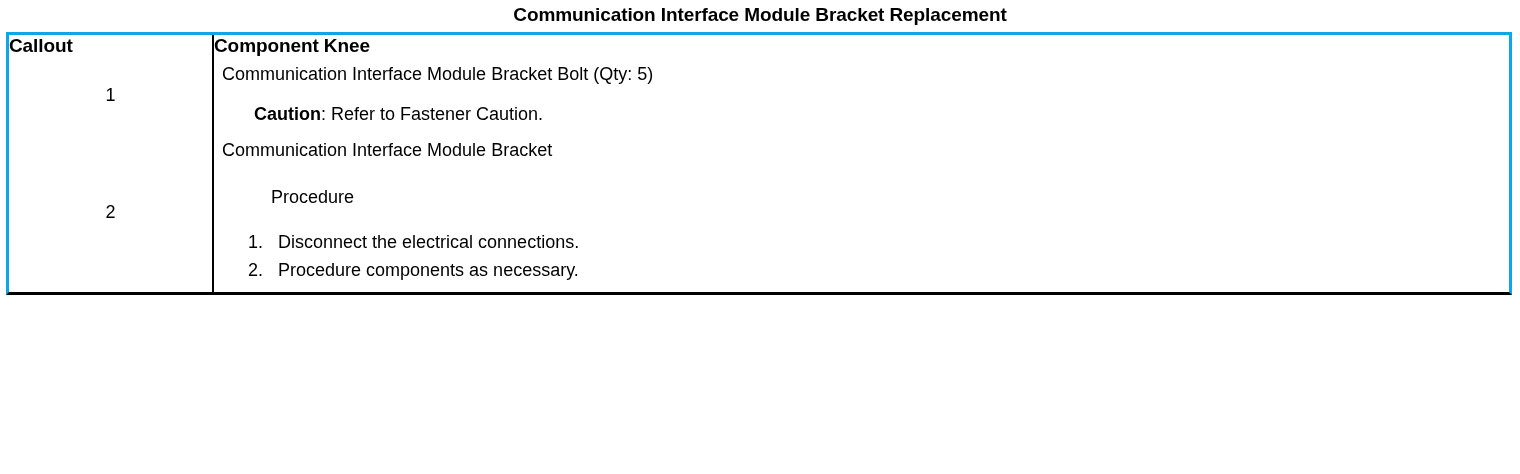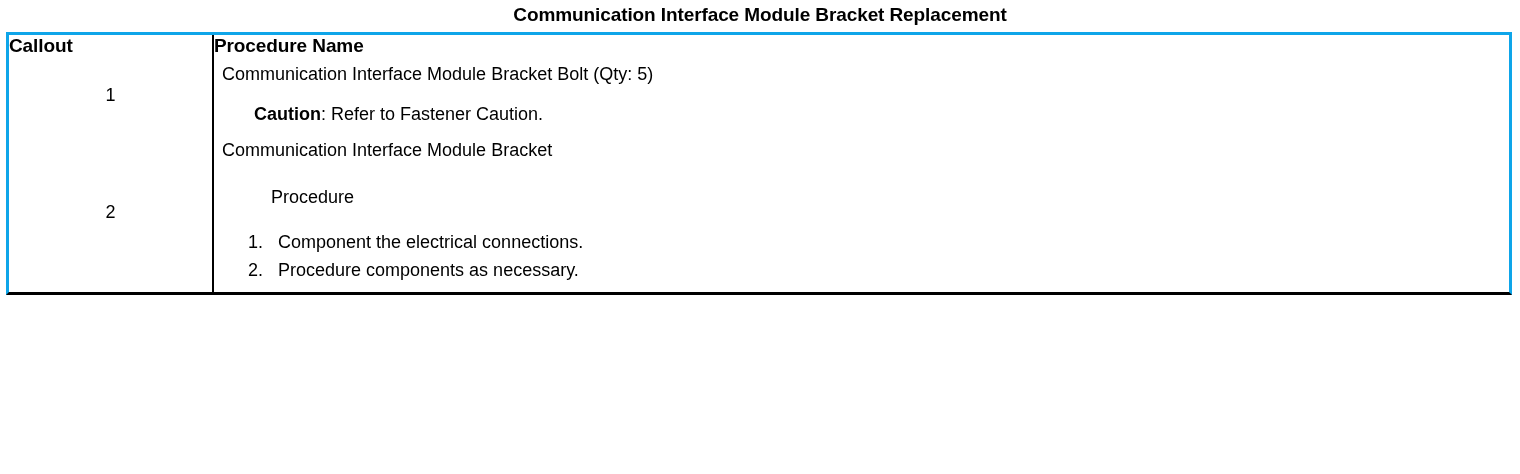--- a/index.html
+++ b/index.html
@@ -119,40 +119,40 @@
 
   <div class="table-wrap">
     <table class="proc">
       <colgroup>
         <col class="c-callout">
         <col class="c-name">
       </colgroup>
       <thead>
         <tr class="hdr">
           <th class="col-callout">Callout</th>
-          <th class="col-name">Procedure Name</th>
+          <th class="col-name">Component Knee</th>
         </tr>
       </thead>
       <tbody>
 
         <tr class="num-row">
           <td class="callout-cell">1</td>
           <td class="name-cell">
             <div class="line">Communication Interface Module Bracket Bolt (Qty: 5)</div>
             <div class="line"><span class="bold">Caution</span><span>: </span><span>Refer to Fastener Caution.</span></div>
           </td>
         </tr>
 
         <tr class="num-row">
           <td class="callout-cell">2</td>
           <td class="name-cell">
             <div class="line">Communication Interface Module Bracket</div>
             <div class="sub-head">Procedure</div>
             <ol class="steps">
-              <li>Component the electrical connections.</li>
+              <li>Disconnect the electrical connections.</li>
               <li>Procedure components as necessary.</li>
             </ol>
           </td>
         </tr>
       </tbody>
     </table>
   </div>
 
 </div>
 

